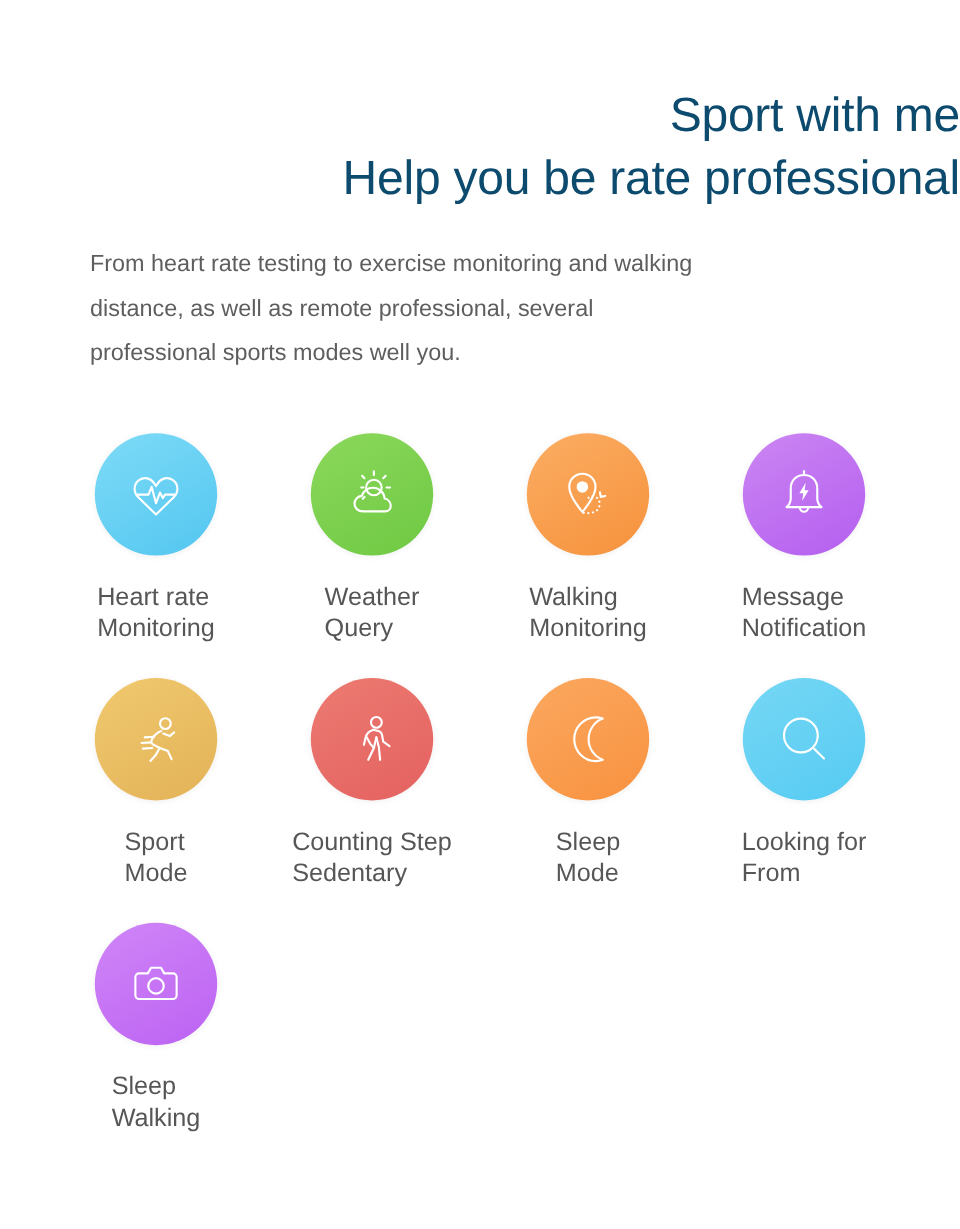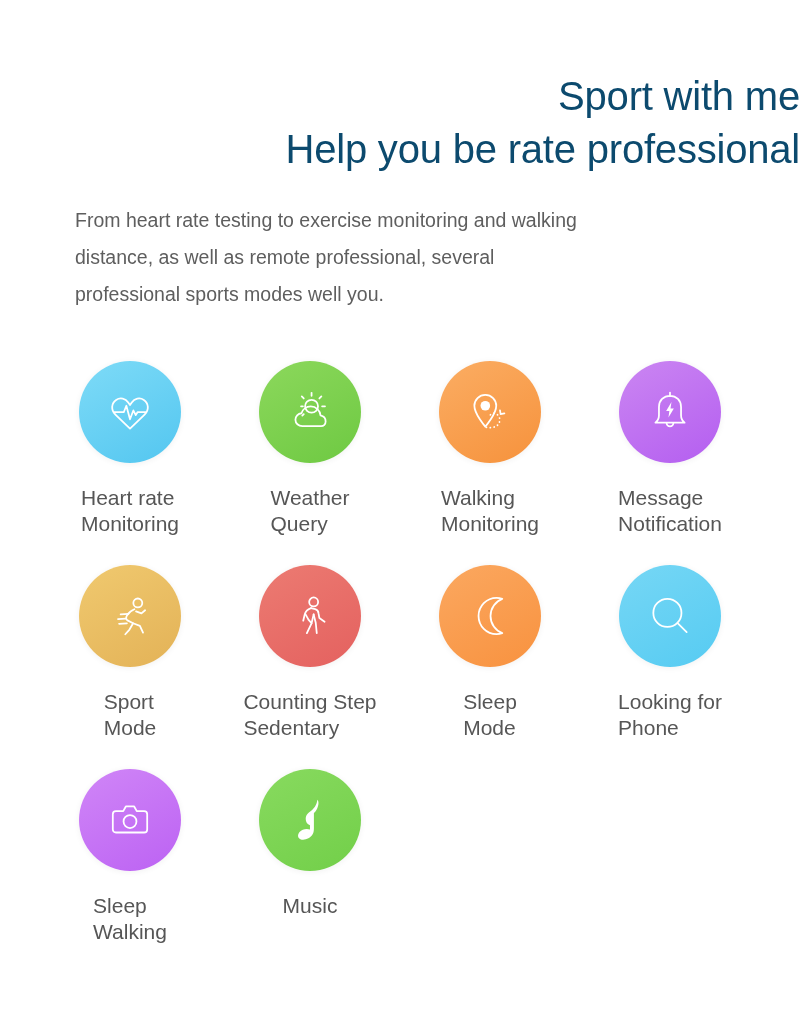--- a/index.html
+++ b/index.html
@@ -264,43 +264,32 @@
 
     <div class="feature">
       <div class="circle g-phone">
         <svg viewBox="0 0 48 48">
           <circle class="st" cx="21.5" cy="21" r="13.5"></circle>
           <path class="st" d="M31.3 30.8 L40 39.5"></path>
         </svg>
       </div>
       <div class="caption">
         <span class="cline">Looking for</span>
-        <span class="cline">Phone</span>
+        <span class="cline">From</span>
       </div>
     </div>
 
     <div class="feature">
       <div class="circle g-camera">
         <svg viewBox="0 0 48 48">
           <path class="st" d="M10.5 15.5 H17.5 L20 11 H28 L30.5 15.5 H37.5 C39.2 15.5 40.5 16.8 40.5 18.5 V33 C40.5 34.7 39.2 36 37.5 36 H10.5 C8.8 36 7.5 34.7 7.5 33 V18.5 C7.5 16.8 8.8 15.5 10.5 15.5 Z"></path>
           <circle class="st" cx="24" cy="25.5" r="6.2"></circle>
         </svg>
       </div>
       <div class="caption">
         <span class="cline">Sleep</span>
         <span class="cline">Walking</span>
       </div>
     </div>
 
-    <div class="feature">
-      <div class="circle g-music">
-        <svg viewBox="0 0 48 48">
-          <path class="fl" d="M30.5 6.5 C30.5 6.5 30 12.5 25.5 16 C21.3 19.2 19.5 20.8 19.5 24.5 C19.5 27.3 21 29.5 23.5 30.5 L23.5 34.5 C20.5 33.2 16 34.1 13.7 36.9 C11.2 39.9 12.1 43.3 15.7 44 C19.3 44.7 23.9 42.5 26 39 C27 37.2 27.2 35.6 27.2 33.5 L27.2 19 C29.5 17 31.5 13 31.5 9.5 C31.5 8.1 31.1 7 30.5 6.5 Z" transform="translate(0,-2) scale(1.02)"></path>
-        </svg>
-      </div>
-      <div class="caption">
-        <span class="cline">Music</span>
-        <span class="cline"></span>
-      </div>
-    </div>
 
   </div>
 </div>
 
 </body></html>

